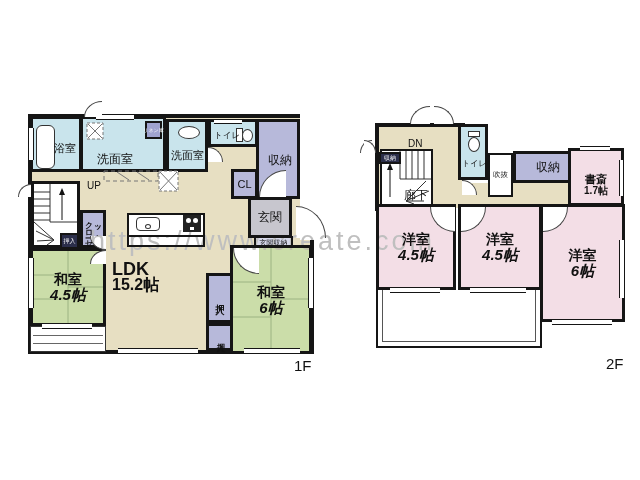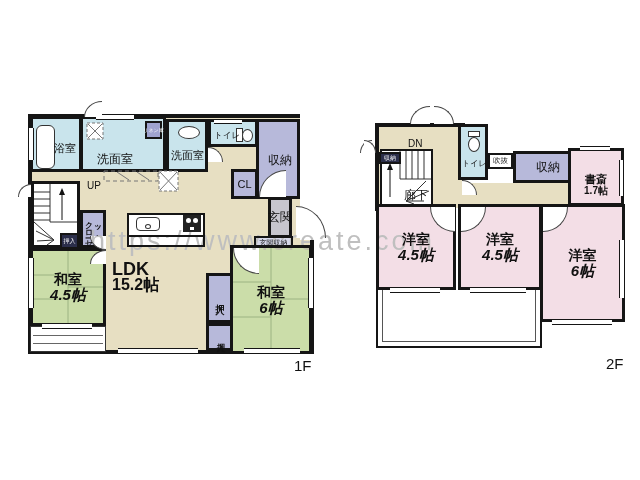--- a/index.html
+++ b/index.html
@@ -67,21 +67,21 @@
   <div class="icon" style="right:2px;top:7px;width:11px;height:13px;border:1.5px solid #333;border-radius:50%;background:#fff"></div>
 </div>
 
 <div class="room purple" style="left:256px;top:119px;width:44px;height:80px">
   <div class="slabel" style="left:9px;top:30px;font-size:12px">収納</div>
 </div>
 <div class="arc tl" style="left:259px;top:170px;width:27px;height:27px"></div>
 <div class="room purple" style="left:231px;top:169px;width:27px;height:30px">
   <div class="slabel" style="position:static;font-size:11px">CL</div>
 </div>
-<div class="room gray" style="left:268px;top:197px;width:24px;height:41px">
+<div class="room gray" style="left:248px;top:197px;width:44px;height:41px">
   <div class="slabel" style="position:static;font-size:12px">玄関</div>
 </div>
 <div class="arc tr" style="left:296px;top:206px;width:30px;height:32px"></div>
 <div class="room" style="left:254px;top:236px;width:39px;height:13px;background:#D6D8EA;border:2px solid #151515">
   <div class="slabel" style="position:static;font-size:7px">玄関収納</div>
 </div>
 
 <div class="room white" style="left:31px;top:181px;width:49px;height:67px;border-width:3px">
   <svg width="43" height="61" viewBox="0 0 43 61">
     <line x1="16" y1="0" x2="16" y2="38" stroke="#333"></line>
@@ -212,21 +212,21 @@
 <div class="room" style="left:379px;top:152px;width:22px;height:12px;background:#2B2E4A;border:2px solid #151515;z-index:5">
   <div class="slabel" style="position:static;font-size:6px;color:#fff">収納</div>
 </div>
 
 <div class="room blue" style="left:458px;top:124px;width:30px;height:56px">
   <div class="icon" style="left:7px;top:4px;width:12px;height:6px;border:1.5px solid #333;background:#fff"></div>
   <div class="icon" style="left:7px;top:10px;width:12px;height:15px;border:1.5px solid #333;border-radius:50%;background:#fff"></div>
   <div class="slabel" style="left:1px;bottom:8px;font-size:8px">トイレ</div>
 </div>
 <div class="arc tr" style="left:462px;top:180px;width:15px;height:15px"></div>
-<div class="room white" style="left:488px;top:153px;width:25px;height:16px;border-width:2px">
+<div class="room white" style="left:488px;top:153px;width:25px;height:44px;border-width:2px">
   <div class="slabel" style="position:static;font-size:7.5px">吹抜</div>
 </div>
 <div class="room purple" style="left:513px;top:151px;width:70px;height:32px">
   <div class="slabel" style="position:static;font-size:12px">収納</div>
 </div>
 <div class="room pink" style="left:568px;top:148px;width:56px;height:58px">
   <div class="rlabel" style="margin-top:16px;line-height:12px">
     <span style="font-size:11px">書斎</span>
     <span style="font-size:10px">1.7帖</span>
   </div>

